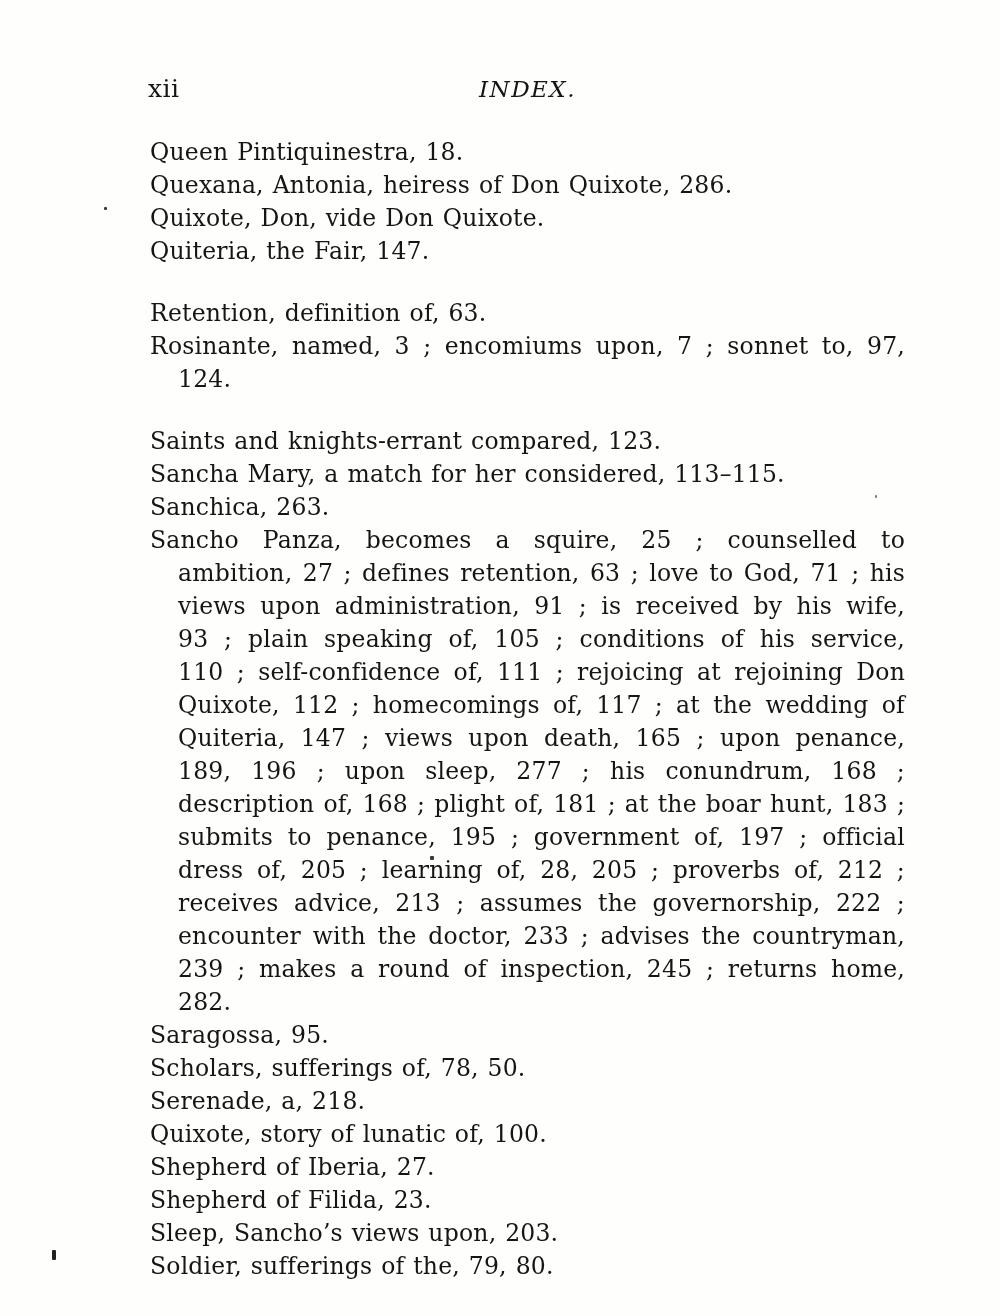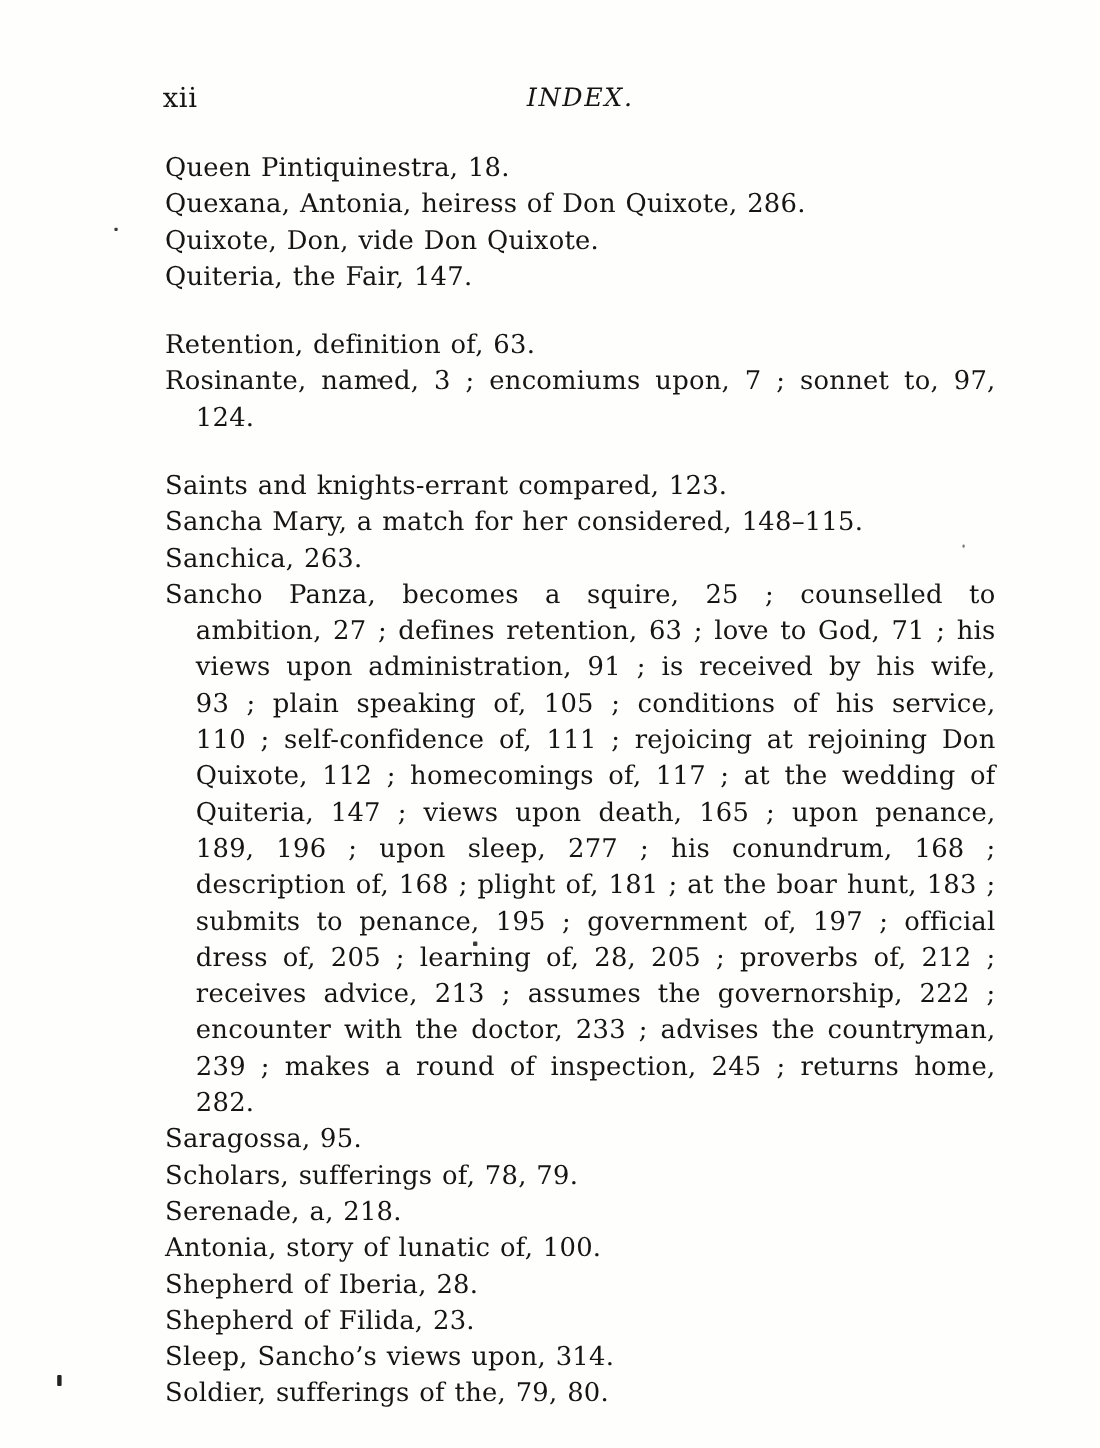--- a/index.html
+++ b/index.html
@@ -83,30 +83,30 @@
         <p class="entry"><span>Quexana, Antonia, heiress of Don Quixote, 286.</span></p>
         <p class="entry"><span>Quixote, Don, </span><span class="it">vide</span><span> Don Quixote.</span></p>
         <p class="entry"><span>Quiteria, the Fair, 147.</span></p>
       </div>
       <div class="group">
         <p class="entry"><span>Retention, definition of, 63.</span></p>
         <p class="entry"><span>Rosinante, named, 3&nbsp;; encomiums upon, 7&nbsp;; sonnet to, 97, 124.</span></p>
       </div>
       <div class="group">
         <p class="entry"><span>Saints and knights-errant compared, 123.</span></p>
-        <p class="entry"><span>Sancha Mary, a match for her considered, 148–115.</span></p>
+        <p class="entry"><span>Sancha Mary, a match for her considered, 113–115.</span></p>
         <p class="entry"><span>Sanchica, 263.</span></p>
         <p class="entry"><span>Sancho Panza, becomes a squire, 25&nbsp;; counselled to ambition, 27&nbsp;; defines retention, 63&nbsp;; love to God, 71&nbsp;; his views upon administration, 91&nbsp;; is received by his wife, 93&nbsp;; plain speaking of, 105&nbsp;; conditions of his service, 110&nbsp;; self-confidence of, 111&nbsp;; rejoicing at rejoining Don Quixote, 112&nbsp;; homecomings of, 117&nbsp;; at the wedding of Quiteria, 147&nbsp;; views upon death, 165&nbsp;; upon penance, 189, 196&nbsp;; upon sleep, 277&nbsp;; his conundrum, 168&nbsp;; description of, 168&nbsp;; plight of, 181&nbsp;; at the boar hunt, 183&nbsp;; submits to penance, 195&nbsp;; government of, 197&nbsp;; official dress of, 205&nbsp;; learning of, 28, 205&nbsp;; proverbs of, 212&nbsp;; receives advice, 213&nbsp;; assumes the governorship, 222&nbsp;; encounter with the doctor, 233&nbsp;; advises the countryman, 239&nbsp;; makes a round of inspection, 245&nbsp;; returns home, 282.</span></p>
         <p class="entry"><span>Saragossa, 95.</span></p>
-        <p class="entry"><span>Scholars, sufferings of, 78, 79.</span></p>
+        <p class="entry"><span>Scholars, sufferings of, 78, 50.</span></p>
         <p class="entry"><span>Serenade, a, 218.</span></p>
-        <p class="entry"><span>Antonia, story of lunatic of, 100.</span></p>
-        <p class="entry"><span>Shepherd of Iberia, 28.</span></p>
+        <p class="entry"><span>Quixote, story of lunatic of, 100.</span></p>
+        <p class="entry"><span>Shepherd of Iberia, 27.</span></p>
         <p class="entry"><span>Shepherd of Filida, 23.</span></p>
-        <p class="entry"><span>Sleep, Sancho’s views upon, 314.</span></p>
+        <p class="entry"><span>Sleep, Sancho’s views upon, 203.</span></p>
         <p class="entry"><span>Soldier, sufferings of the, 79, 80.</span></p>
       </div>
     </div>
 </div>
 
 <div class="speck speck-1"></div>
 <div class="speck speck-2"></div>
 <div class="speck speck-3"></div>
 <div class="speck speck-4"></div>
 <div class="speck speck-5"></div>

